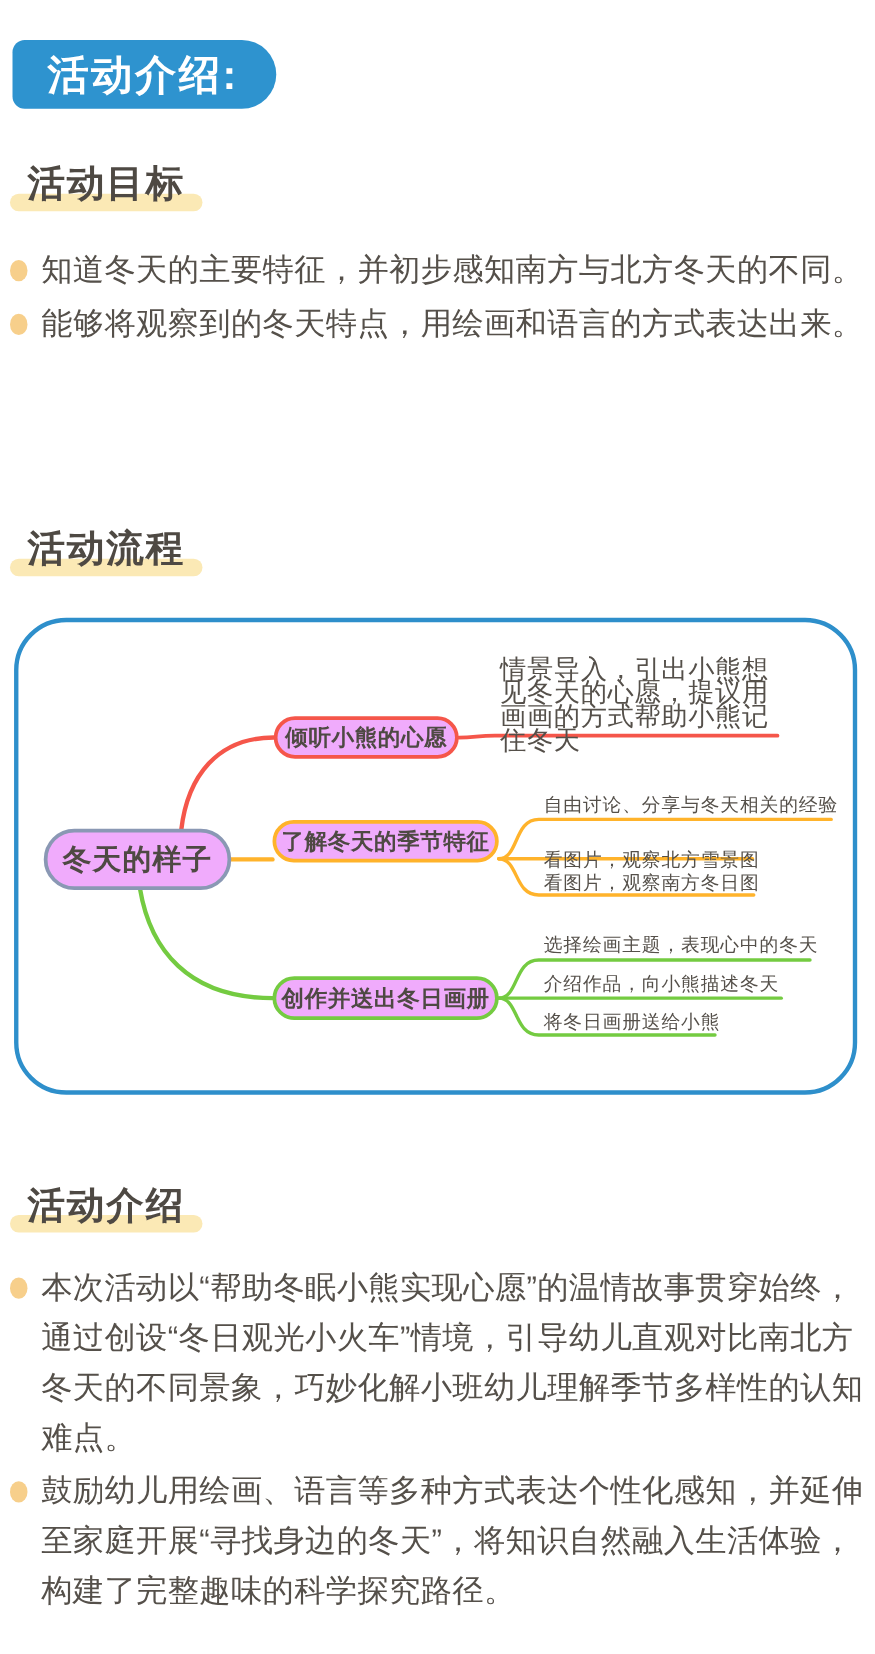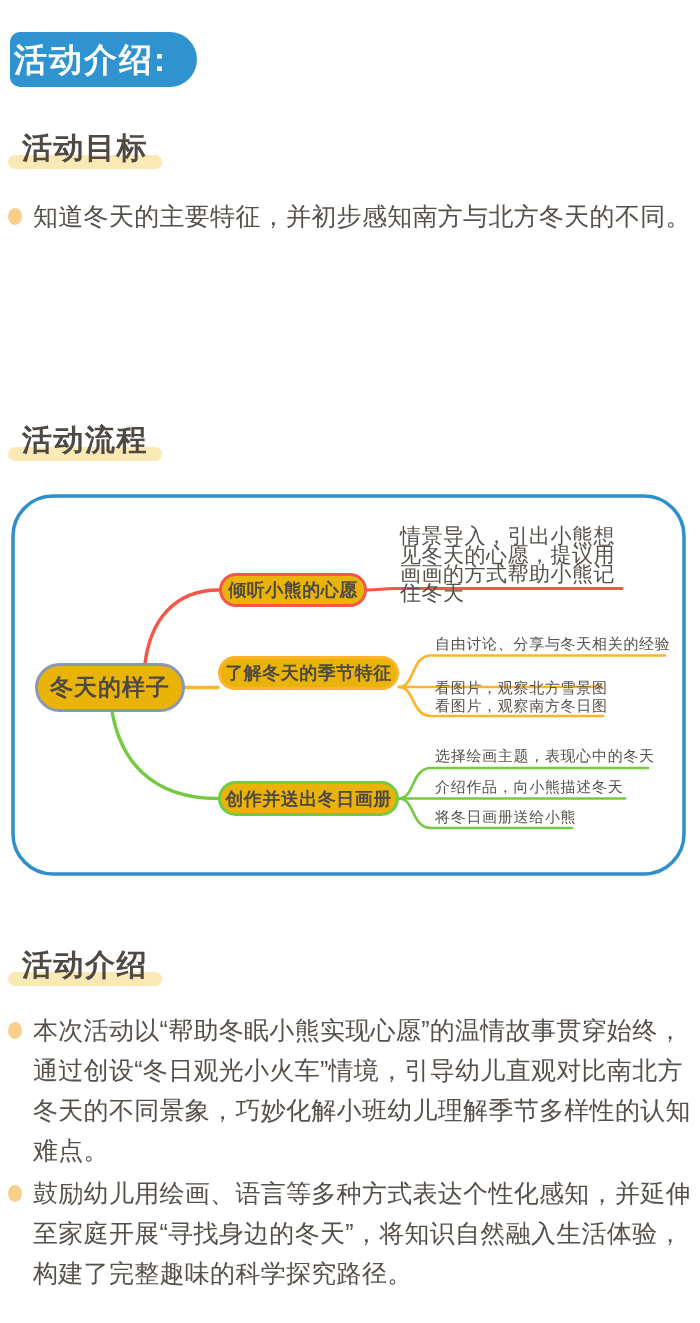--- a/index.html
+++ b/index.html
@@ -21,21 +21,21 @@
     font-family:"Liberation Sans","DejaVu Sans",sans-serif;
     color:var(--ink);
     overflow:hidden;
   }
   
   .badge{
     position:absolute;top:32px;left:10px;height:55px;
     background:var(--badge-blue);
     border-radius:10px 28px 28px 10px;
     color:#fff;font-size:33px;font-weight:700;
-    line-height:55px;padding:0 30px 0 4px;letter-spacing:2px;
+    line-height:55px;padding:0 30px 0 28px;letter-spacing:2px;
   }
   
   .sec-heading{
     position:absolute;left:22px;
     font-size:30px;font-weight:700;color:#4E4943;letter-spacing:1.5px;
     line-height:34px;
   }
   .sec-heading .marker{
     position:absolute;left:-14px;bottom:-4px;
     width:154px;height:14px;border-radius:7px;
@@ -60,21 +60,21 @@
   }
   .bullet-list .dot{
     position:absolute;left:8px;top:12px;
     width:14px;height:17px;border-radius:50%;
     background:var(--dot-orange);
   }
   
   .mindmap{position:absolute;top:493px;left:0;width:700px;height:386px;}
   .mindmap svg{position:absolute;inset:0;width:700px;height:386px;}
   .mm-label{
-    position:absolute;background:#eab308;
+    position:absolute;background:#f0abfc;
     display:flex;align-items:center;justify-content:center;
     color:#4E4943;white-space:nowrap;
   }
   .center-node{
     left:35px;top:170px;width:150px;height:49px;
     border:3px solid var(--slate);border-radius:26px;
     font-size:23px;font-weight:700;letter-spacing:1px;
   }
   .pill{
     height:34px;border-radius:18px;border:3px solid;
@@ -102,20 +102,24 @@
 <div class="badge">活动介绍:</div>
 
 <h2 class="sec-heading" id="goals-heading">
   <span class="marker"></span>
   <span class="heading-text">活动目标</span>
 </h2>
 <ul class="bullet-list" id="goals-list">
   <li>
     <span class="dot"></span>
     <span>知道冬天的主要特征，并初步感知南方与北方冬天的不同。</span>
+  </li>
+  <li>
+    <span class="dot"></span>
+    <span>能够将观察到的冬天特点，用绘画和语言的方式表达出来。</span>
   </li>
 </ul>
 
 <h2 class="sec-heading" id="flow-heading">
   <span class="marker"></span>
   <span class="heading-text">活动流程</span>
 </h2>
 
 <div class="mindmap">
   <svg viewBox="0 0 700 386">

